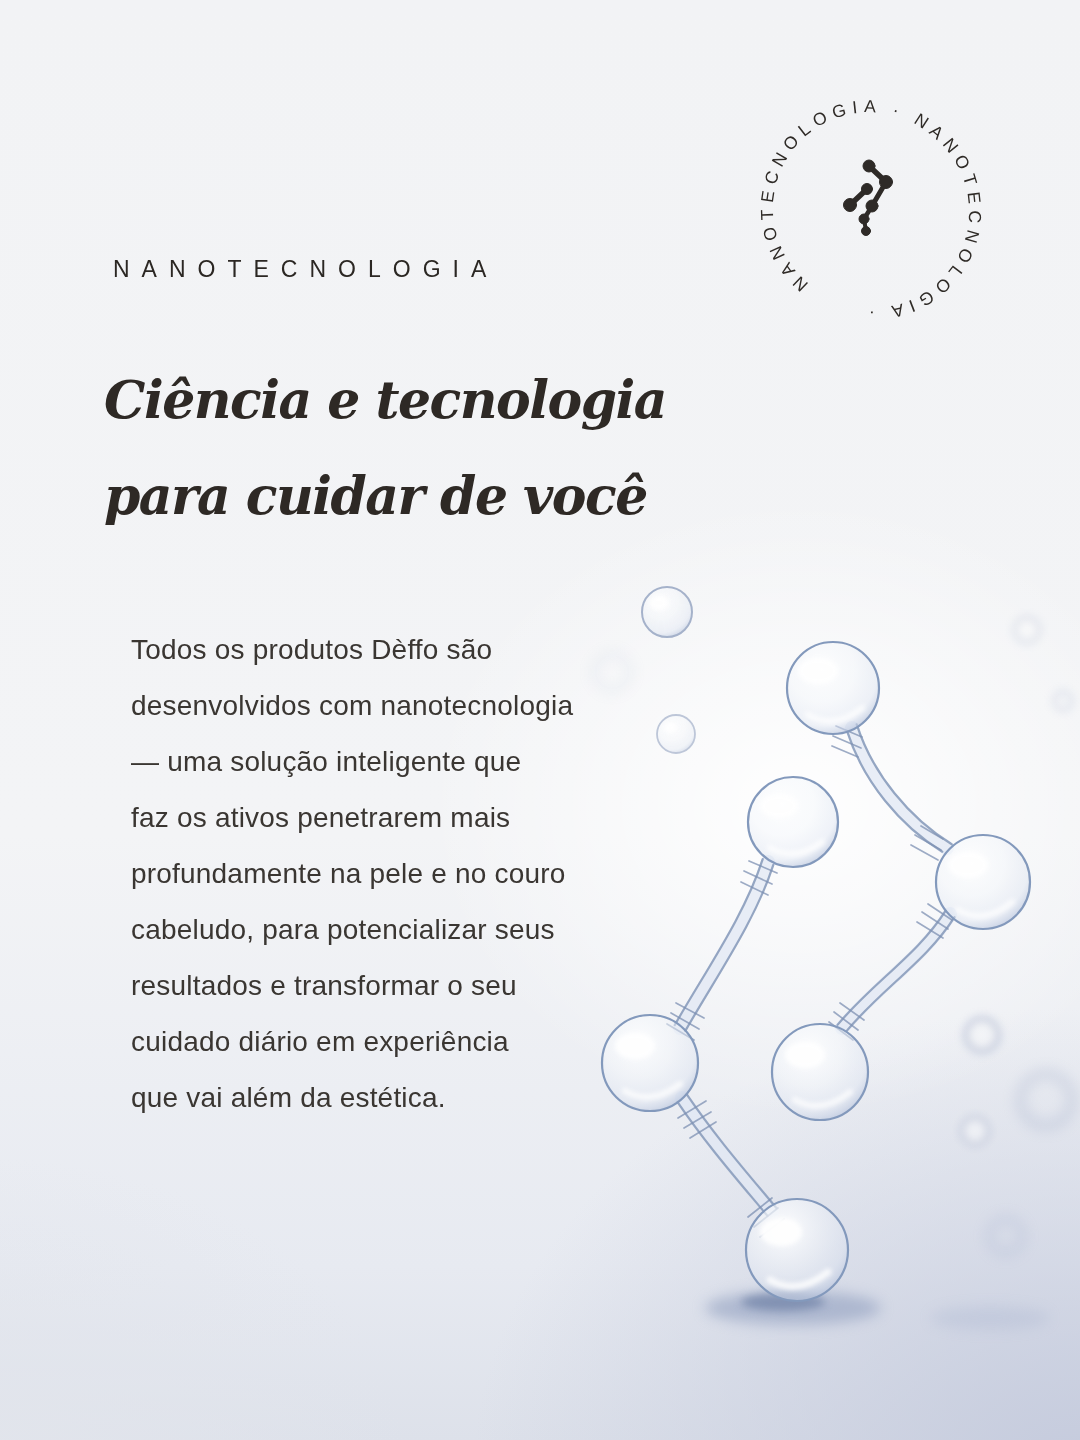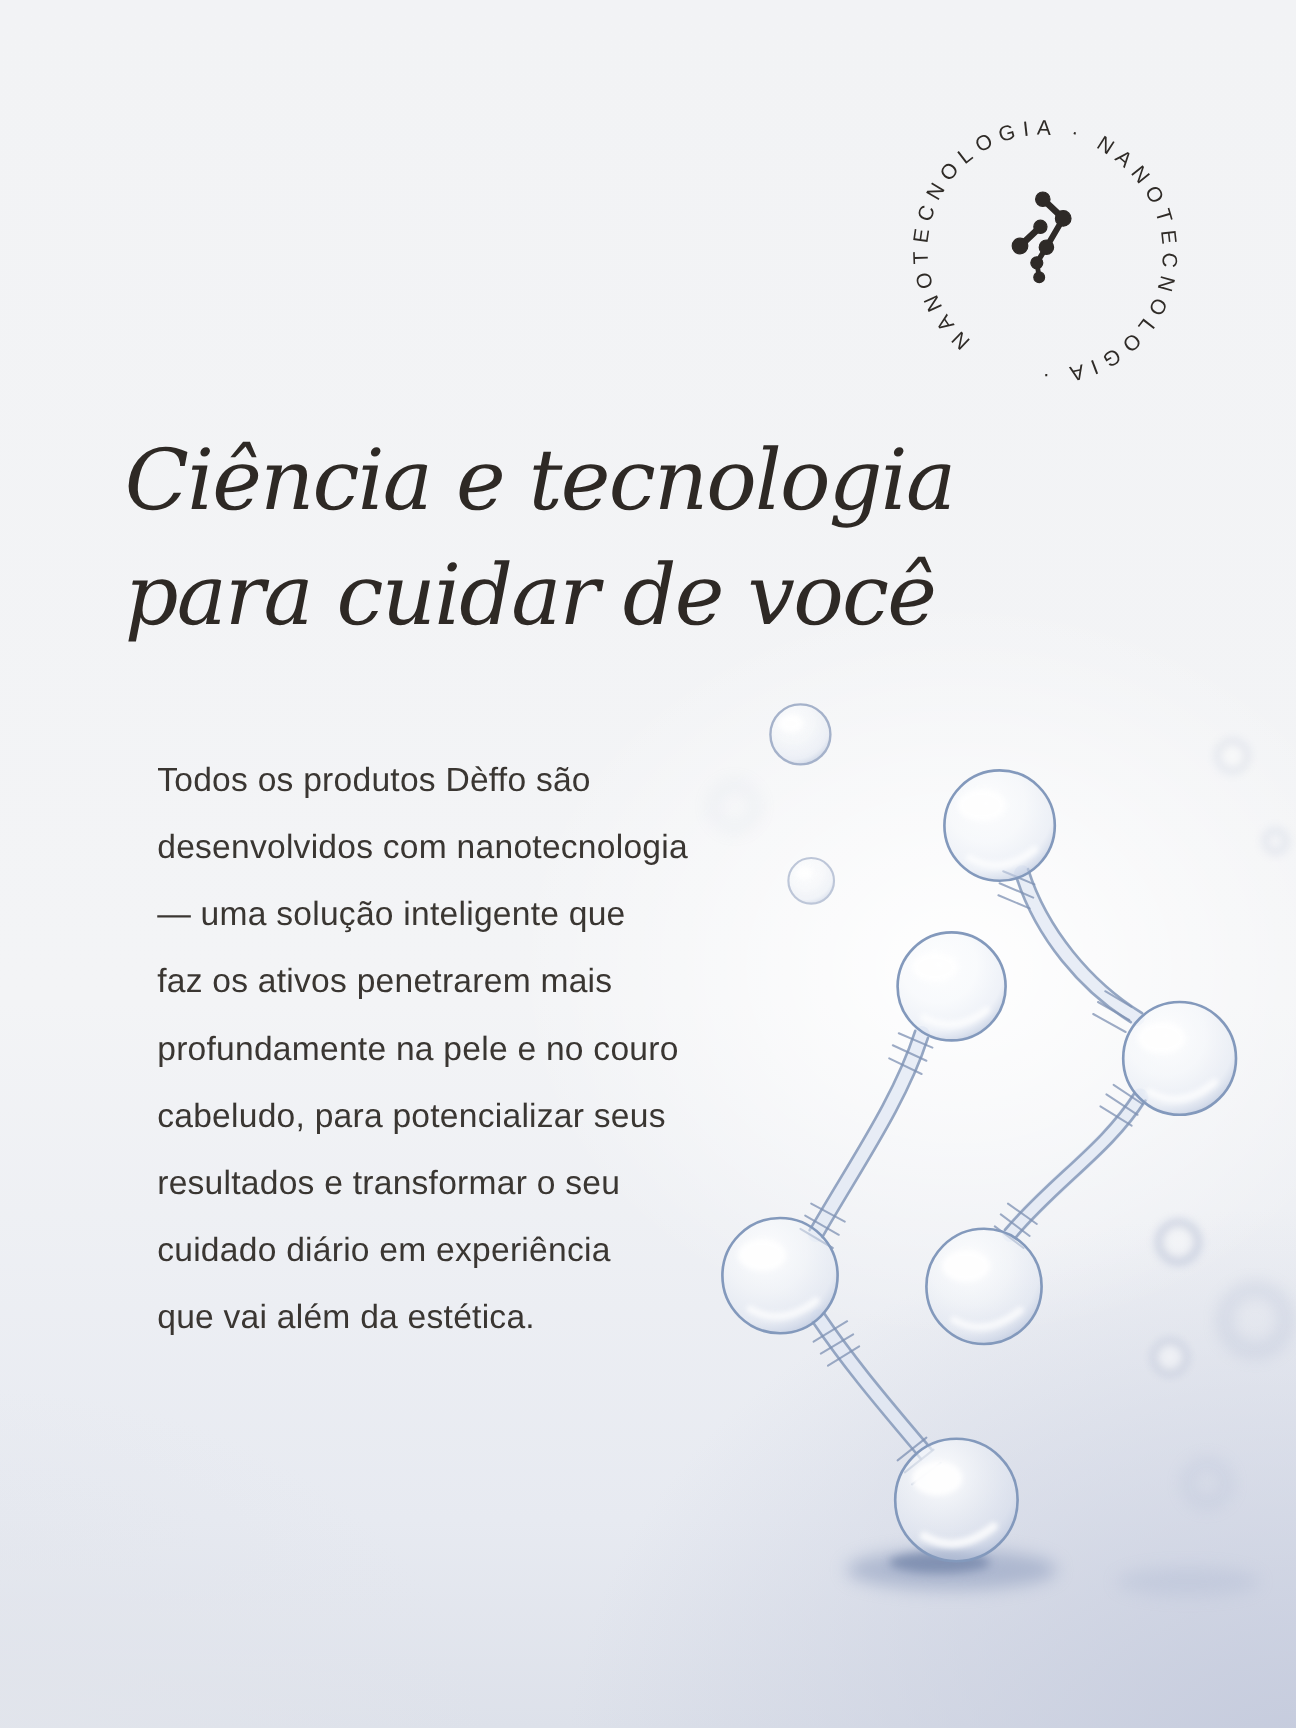--- a/index.html
+++ b/index.html
@@ -19,22 +19,22 @@
     font-family:"Liberation Sans",sans-serif;
     font-size:17.5px;letter-spacing:6px;fill:#2f2b27;font-weight:400;
   }
   .eyebrow{
     position:absolute;left:113px;top:256px;
     font-size:23px;font-weight:400;letter-spacing:12px;color:#2b2723;
     white-space:nowrap;
   }
   .headline{
     position:absolute;left:104px;top:352px;margin:0;width:720px;
-    font-family:"DejaVu Serif","Liberation Serif",serif;font-style:italic;font-weight:400;
-    font-size:70px;line-height:96px;letter-spacing:-1.5px;color:#2e2925;
+    font-family:"DejaVu Serif","Liberation Serif",serif;font-style:italic;font-weight:700;
+    font-size:52px;line-height:96px;letter-spacing:-1.5px;color:#2e2925;
     white-space:pre-line;
   }
   .body-copy{
     position:absolute;left:115px;top:606px;margin:16px;width:520px;
     font-size:28px;line-height:56px;letter-spacing:.2px;color:#3a3632;
     white-space:pre-line;
   }
 </style>
 </head>
 <body>
@@ -178,20 +178,21 @@
         <circle cx="135" cy="92" r="6.5"></circle>
         <circle cx="121" cy="116" r="6"></circle>
         <circle cx="113" cy="129" r="5"></circle>
         <circle cx="115" cy="141" r="4.5"></circle>
         <circle cx="116" cy="99" r="5.5"></circle>
         <circle cx="99" cy="115" r="6.5"></circle>
       </g>
     </svg>
   </div>
 
+  <div class="eyebrow">NANOTECNOLOGIA</div>
 
   <h1 class="headline">Ciência e tecnologia
 para cuidar de você</h1>
 
   <p class="body-copy">Todos os produtos Dèffo são
 desenvolvidos com nanotecnologia
 — uma solução inteligente que
 faz os ativos penetrarem mais
 profundamente na pele e no couro
 cabeludo, para potencializar seus

